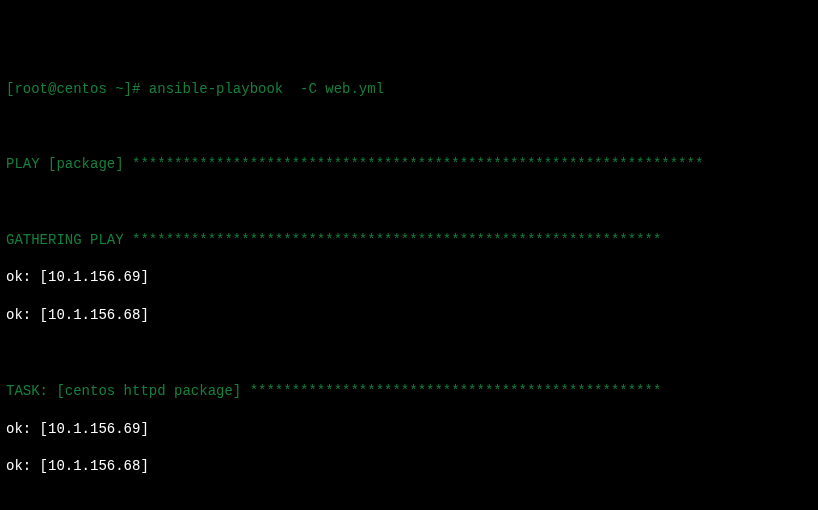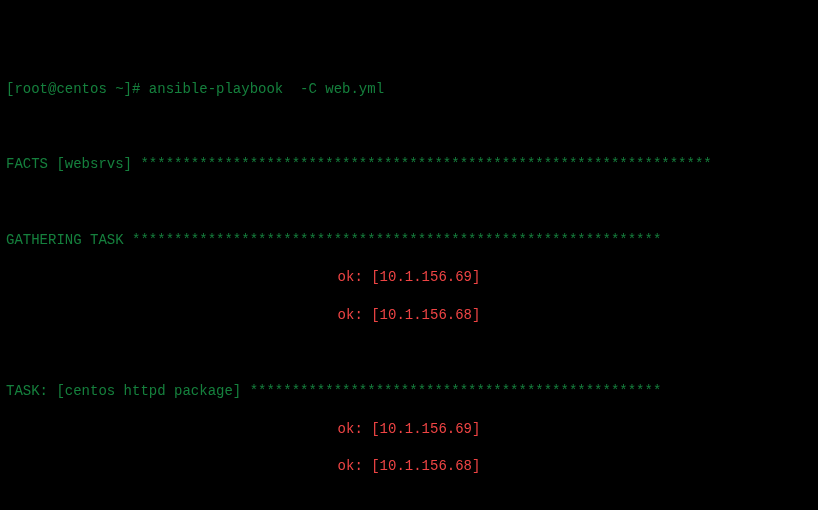--- a/index.html
+++ b/index.html
@@ -6,32 +6,32 @@
       background: #000;
       color: #ccc;
       font-family: 'Courier New', monospace;
       font-size: 14px;
       margin: 0;
       padding: 4px 6px;
       white-space: pre;
       line-height: 1.35;
     }
     .white { color: #15803d; }
-    .darkgreen { color: #ef4444; text-align: center; }
+    .darkgreen { color: #ffffff; }
   </style>
 </head>
 <body>
 
 
 
 <div class="white">[root@centos ~]# ansible-playbook  -C web.yml</div>
 <div> </div>
-<div class="white">FACTS [websrvs] ******************************************************************** </div>
+<div class="white">PLAY [package] ******************************************************************** </div>
 <div> </div>
-<div class="white">GATHERING TASK *************************************************************** </div>
+<div class="white">GATHERING PLAY *************************************************************** </div>
 <div class="darkgreen">ok: [10.1.156.69]</div>
 <div class="darkgreen">ok: [10.1.156.68]</div>
 <div> </div>
 <div class="white">TASK: [centos httpd package] ************************************************* </div>
 <div class="darkgreen">ok: [10.1.156.69]</div>
 <div class="darkgreen">ok: [10.1.156.68]</div>
 <div> </div>
 
 
 

